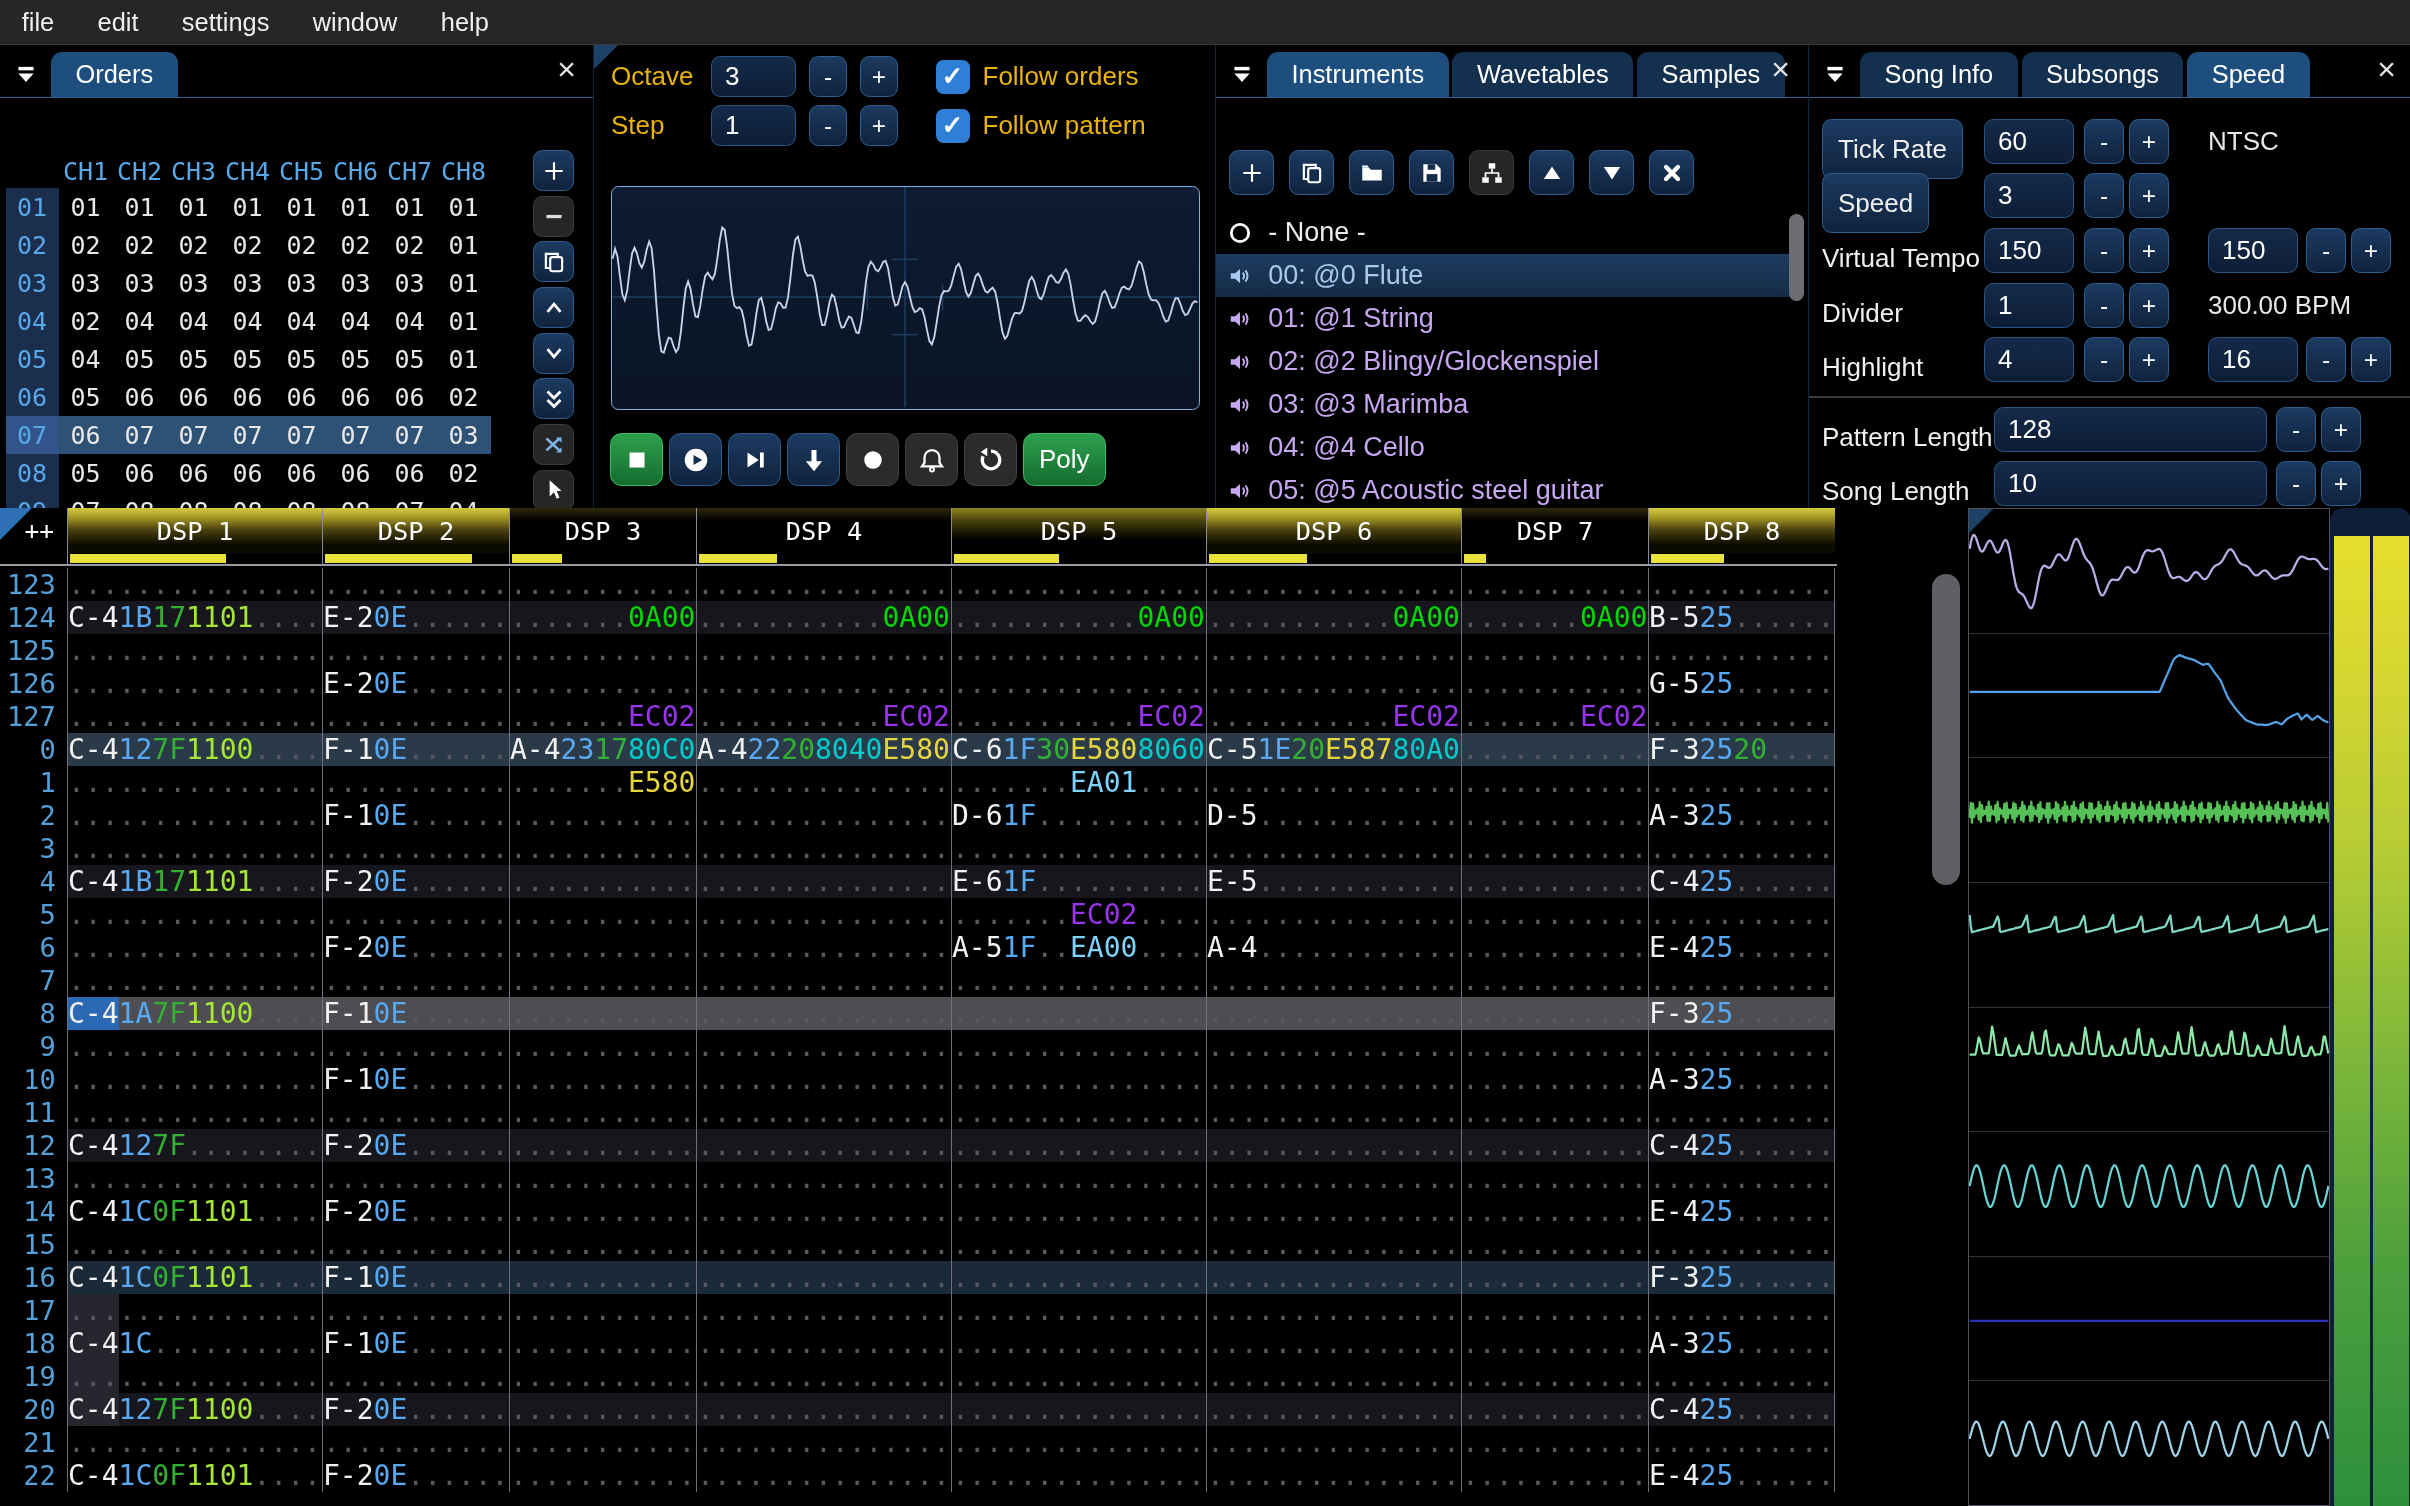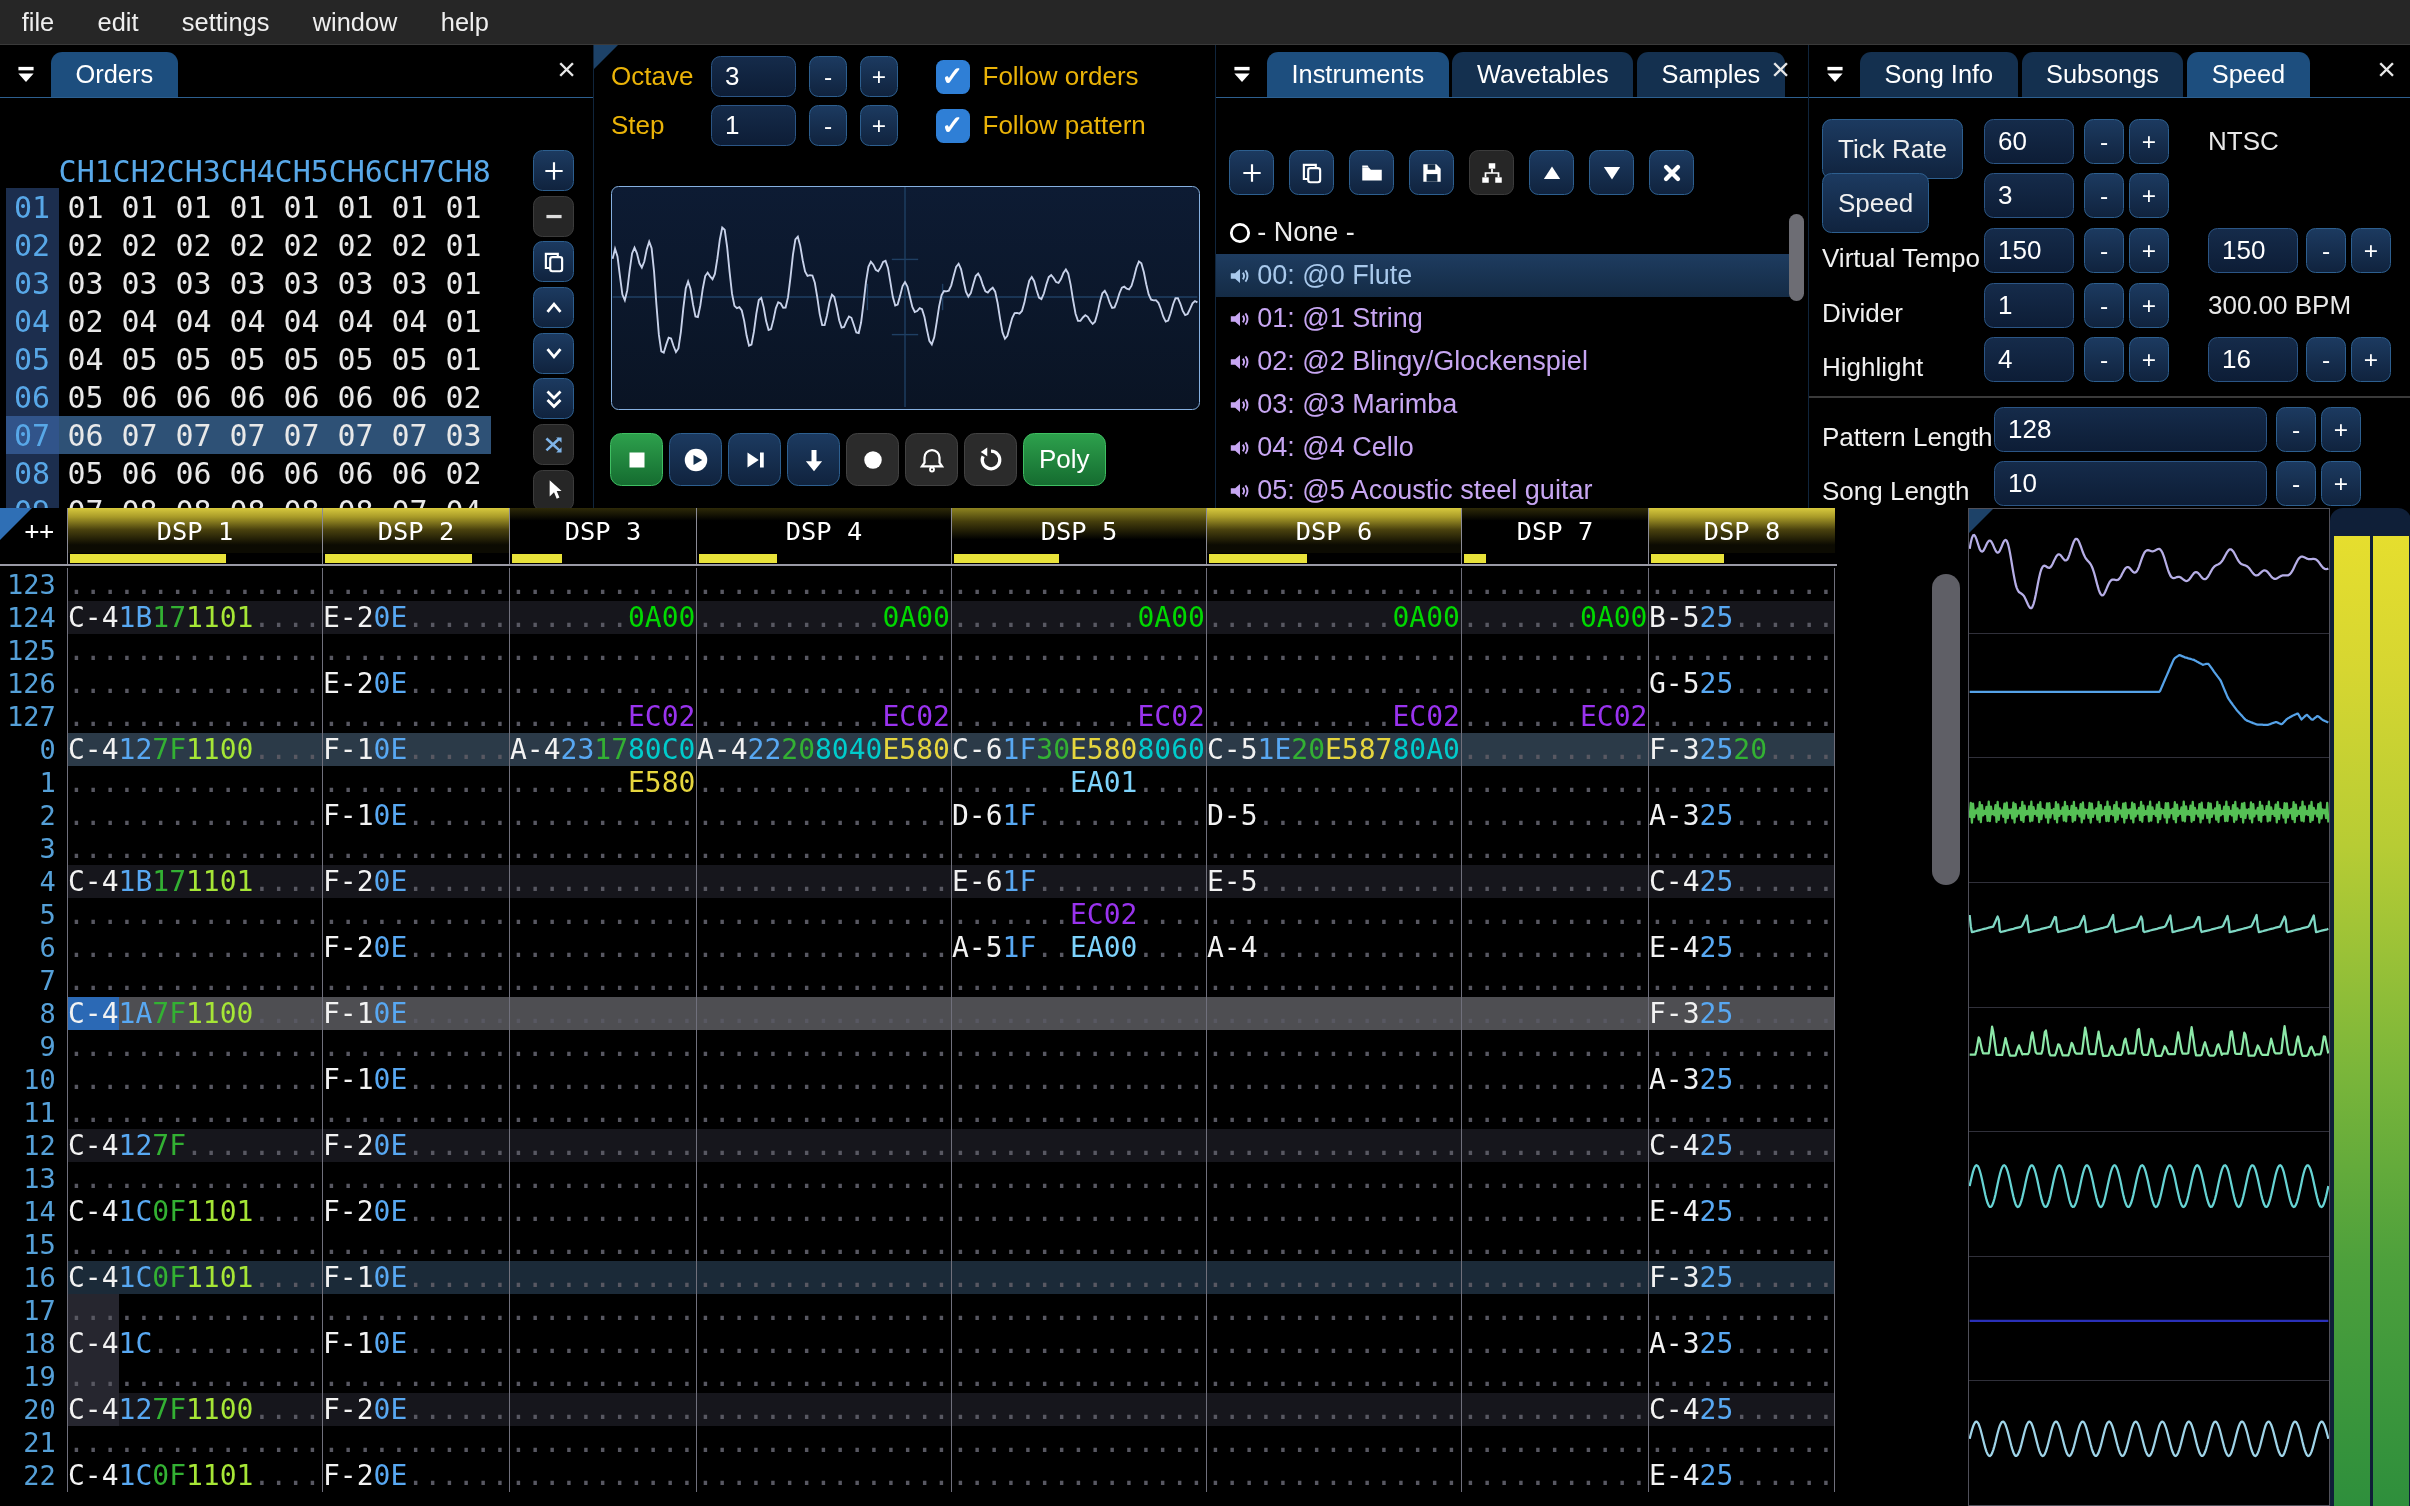--- a/index.html
+++ b/index.html
@@ -24,21 +24,21 @@
   .close-x { position:absolute; top:3.8px; font-size:32px; color:#e8e8e8; width:41px; height:41px;
              display:flex; align-items:center; justify-content:center; font-weight:300; }
 
   .nbtn { background:linear-gradient(180deg,#1c3a60,#10233e); border:0.9px solid #2d5f8f; border-radius:9.4px;
           color:#fff; display:flex; align-items:center; justify-content:center; }
   .nbtn.dark { background:#262626; border-color:#3c3c3c; }
   .valbox { background:linear-gradient(180deg,#152b4a,#0d1d36); border:0.9px solid #2b5585; border-radius:9.4px;
             color:#fff; display:flex; align-items:center; padding-left:13px; font-size:26px; }
 
   
-  #orders-grid { position:absolute; left:5.6px; top:109px; font-family:"DejaVu Sans Mono", monospace; font-size:30px; }
+  #orders-grid { position:absolute; left:5.6px; top:109px; font-family:"DejaVu Sans Mono", monospace; font-size:25px; }
   .ord-hdr { display:flex; color:#58a8e8; height:34px; align-items:center; }
   .ord-hdr span { width:54px; text-align:center; }
   .ord-row { display:flex; height:38px; align-items:center; }
   .ord-num { width:53px; text-align:center; color:#58a8e8; background:#1c2e4e; height:100%; display:flex; align-items:center; justify-content:center; }
   .ord-cell { width:54px; text-align:center; height:100%; display:flex; align-items:center; justify-content:center; }
   .ord-row .ord-cell:first-of-type { background:#0c1a2c; }
   .ord-row.sel { background:#2e5176; }
   .ord-row.sel .ord-num { background:#31548a; }
   .ord-row.sel .ord-cell:first-of-type { background:#274767; }
   #orders-btns { position:absolute; left:533px; top:105px; display:flex; flex-direction:column; gap:4.7px; }
@@ -54,21 +54,21 @@
   .pb-green { background:linear-gradient(180deg,#2da04c,#156c30); border:0.9px solid #3fbf62; }
   .pb-navy { background:linear-gradient(180deg,#1c3a60,#10233e); border:0.9px solid #2d5f8f; }
   .pb-dark { background:#2b2b2b; border:0.9px solid #424242; }
   #poly-btn { height:53px; padding:0 15px; border-radius:11.3px; background:linear-gradient(180deg,#2da04c,#156c30);
               border:0.9px solid #3fbf62; color:#fff; font-size:26px; display:flex; align-items:center; }
 
   
   #instr-toolbar { position:absolute; left:13px; top:105px; display:flex; gap:15px; }
   #instr-toolbar .nbtn { width:45px; height:45px; }
   #instr-list { position:absolute; left:0; top:166px; right:5.6px; bottom:0; overflow:hidden; }
-  .ins-item { height:43px; display:flex; align-items:center; font-size:27px; padding-left:11.3px; gap:4px; }
+  .ins-item { height:43px; display:flex; align-items:center; font-size:27px; padding-left:11.3px; gap:15px; }
   .it-purple { color:#c7a6f2; }
   .it-none { color:#ececec; }
   .it-sel { color:#a9c9ec; background:linear-gradient(180deg,#1e3c60,#142b45); }
   #instr-scroll { position:absolute; right:3.8px; top:169px; width:15px; height:87px; background:#6d6d74; border-radius:7.5px; }
 
   
   .sp-row { position:absolute; left:0; height:45px; width:100%; }
   .sp-label { position:absolute; left:13px; top:0; height:60px; display:flex; align-items:center; font-size:26px; color:#f0f0f0; }
   .sp-label.pill { background:linear-gradient(180deg,#1c3a60,#10233e); border:0.9px solid #2d5f8f; border-radius:9.4px; padding:0 15px; }
   .sp-box1 { position:absolute; left:175px; top:0; width:90px; height:45px; }

